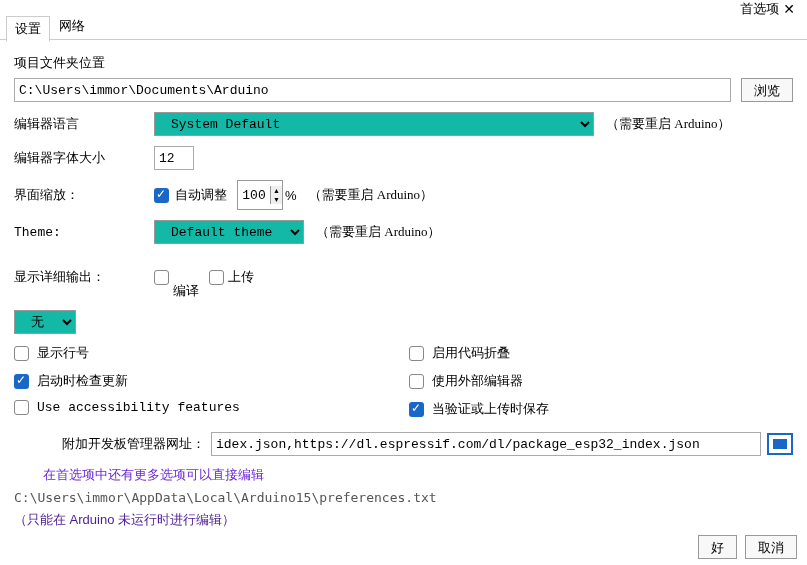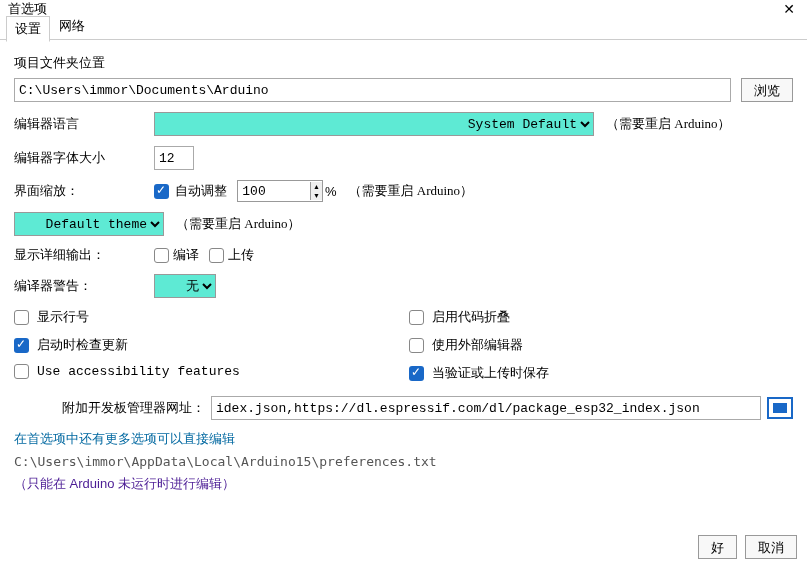--- a/index.html
+++ b/index.html
@@ -7,21 +7,21 @@
       font-family: "Microsoft YaHei", "SimSun", sans-serif;
       font-size: 13px;
       background: #fff;
       width: 807px;
       height: 565px;
       overflow: hidden;
       color: #000;
     }
     .title-bar {
       display: flex;
-      justify-content: space-between;
+      justify-content: flex-end;
       align-items: center;
       padding: 2px 8px;
       height: 18px;
     }
     .title-bar .close-x {
       font-size: 14px;
       cursor: pointer;
       padding: 0 4px;
     }
     .tabs {
@@ -59,23 +59,22 @@
       padding: 3px 4px;
       height: 24px;
       font-family: "Consolas", "Courier New", monospace;
       font-size: 13px;
     }
     select {
       border: 1px solid #999;
       height: 24px;
       font-family: "Consolas", "Courier New", monospace;
       font-size: 13px;
-      padding: 1px 0;
-      background: #5eead4;
-      text-align: right;
+      padding: 1px 12px;
+      background: #14b8a6;
     }
     .btn {
       border: 1px solid #999;
       background: #f8f8f8;
       padding: 3px 12px;
       cursor: pointer;
       font-size: 13px;
       height: 24px;
     }
     .restart-note { margin-left: 12px; font-family: "SimSun", serif; }
@@ -110,22 +109,21 @@
     .check-opt {
       display: flex;
       align-items: center;
       gap: 8px;
       margin-bottom: 10px;
     }
     .spinner {
       display: inline-flex;
       align-items: center;
       border: 1px solid #999;
-      height: 22px;
-      gap: 40px;
+      height: 30px;
     }
     .spinner input {
       border: none;
       width: 32px;
       text-align: center;
       height: 20px;
     }
     .spinner .spin-btns {
       display: flex;
       flex-direction: column;
@@ -149,21 +147,21 @@
       cursor: pointer;
       position: relative;
     }
     .url-icon::before {
       content: "";
       width: 14px;
       height: 10px;
       background: #1968c7;
       display: block;
     }
-    .footer-note { color: #0369a1; font-size: 13px; margin-top: 6px; }
+    .footer-note { color: #6d28d9; font-size: 13px; margin-top: 6px; margin-left: 29px; }
     .prefs-path { font-family: "Consolas", monospace; font-size: 13px; color: #555; margin-top: 6px;}
     .edit-note { color: #4c1d95; font-size: 13px; margin-top: 6px; }
     .button-bar {
       position: absolute;
       bottom: 6px;
       right: 10px;
       display: flex;
       gap: 8px;
     }
   </style>
@@ -210,36 +208,36 @@
       <div class="spin-btns">
         <span>▲</span>
         <span>▼</span>
       </div>
     </div>
     <span style="margin-left:2px;">%</span>
     <span class="restart-note">（需要重启 Arduino）</span>
   </div>
 
   <div class="row">
+    <div class="label-col mono">Theme:</div>
     <select style="width:150px;">
       <option>Default theme</option>
     </select>
     <span class="restart-note">（需要重启 Arduino）</span>
   </div>
 
   <div class="row">
     <div class="label-col">显示详细输出：</div>
     <input type="checkbox" class="empty-check" style="">
-    <span style="margin-left:4px;margin-right:10px;">编译</span>
+    <span style="margin-left:4px;margin-right:10px;margin-top:28px;">编译</span>
     <input type="checkbox" class="empty-check" style="">
     <span style="margin-left:4px;">上传</span>
   </div>
 
   <div class="row">
-    <div class="label-col">编译器警告：</div>
     <select style="width:62px;">
       <option>无</option>
     </select>
   </div>
 
   <div class="two-col">
     <div class="left-col">
       <div class="check-opt">
         <input type="checkbox" class="empty-check" style="">
         <span>显示行号</span>

